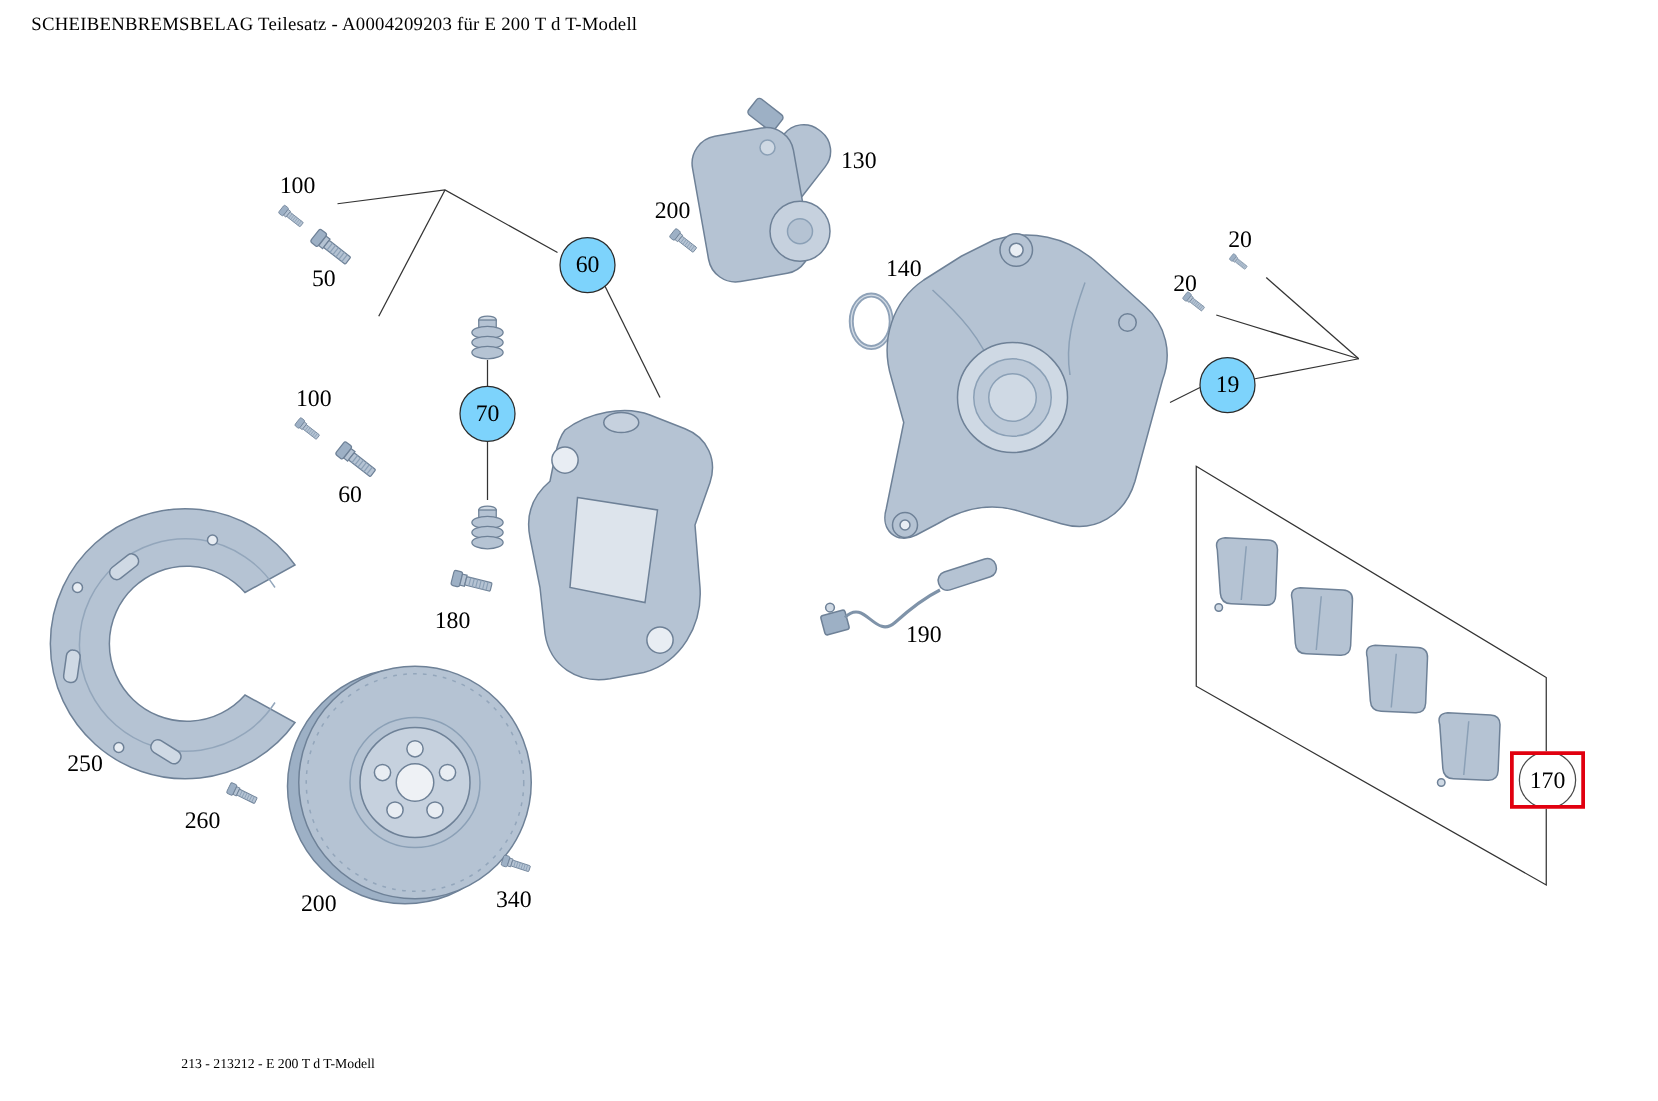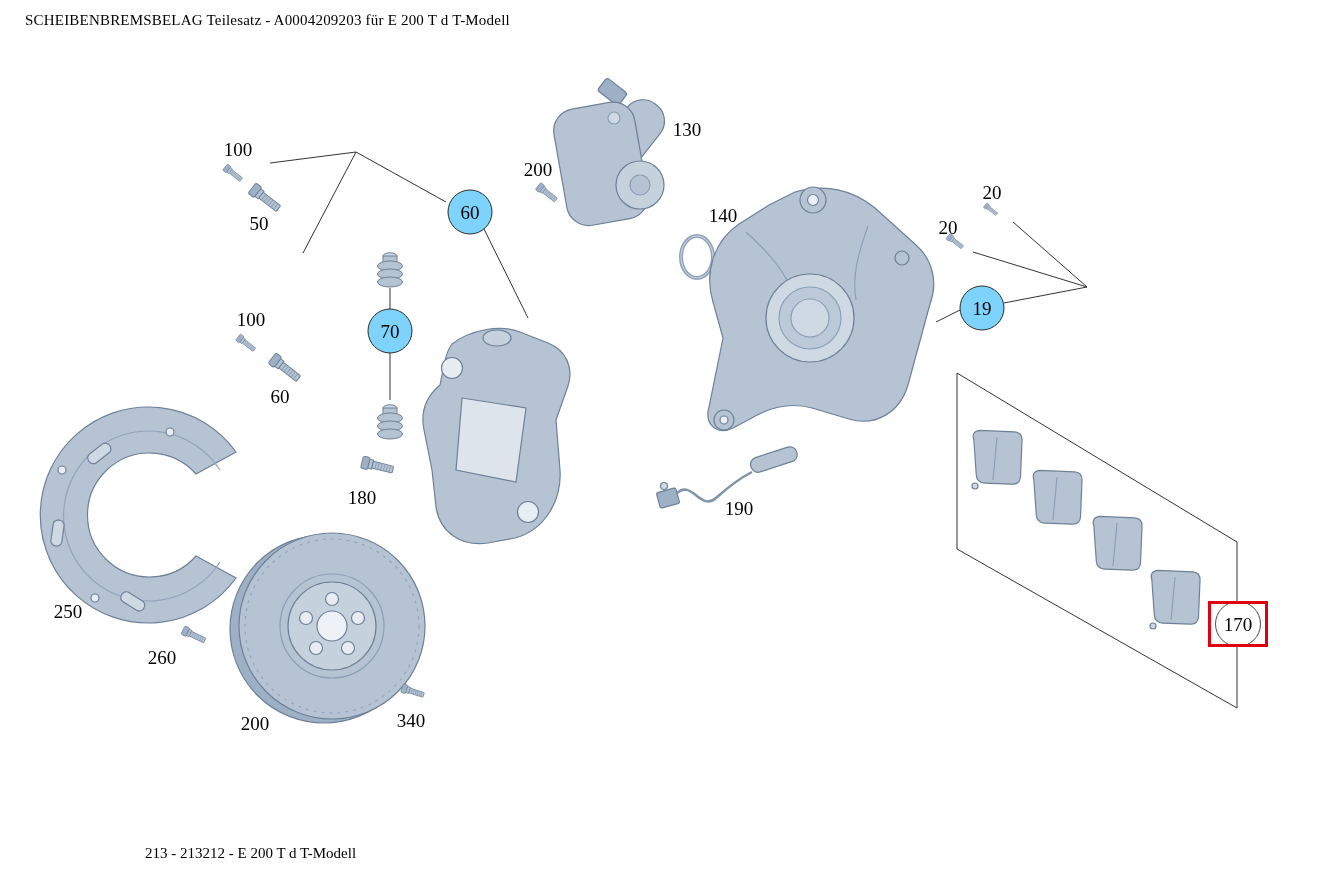--- a/index.html
+++ b/index.html
@@ -1,20 +1,20 @@
 <!DOCTYPE html>
 <html><head>
 <meta charset="utf-8">
 <style>
   html,body{margin:0;padding:0;background:#fff;}
   .page{position:relative;width:1326px;height:881px;background:#fff;
         font-family:"Liberation Serif",serif;overflow:hidden;color:#000;}
   .title{position:absolute;left:25px;top:12px;margin:0;font-size:15px;
          font-weight:normal;letter-spacing:.2px;white-space:nowrap;}
-  .footer{position:absolute;left:145px;top:845px;font-size:15px;}
+  .footer{position:absolute;left:145px;top:845px;font-size:11px;}
   .diagram-svg{position:absolute;left:0;top:0;z-index:1;}
   .callout-layer{position:absolute;inset:0;z-index:3;}
   .callout{position:absolute;transform:translate(-50%,-50%);
            font-size:19px;line-height:1;white-space:nowrap;cursor:default;}
   .circled{width:43px;height:43px;border:1.4px solid #2b2b2b;border-radius:50%;
            background:#7dd3fc;display:flex;align-items:center;justify-content:center;}
   .highlighted{min-width:48px;height:36px;border:3.5px solid #e1000f;background:#fff;
            display:flex;align-items:center;justify-content:center;
            overflow:hidden;padding:2px 3px;box-sizing:content-box;}
   .hl-circle{position:absolute;width:44px;height:44px;border:1.4px solid #4a4a4a;

